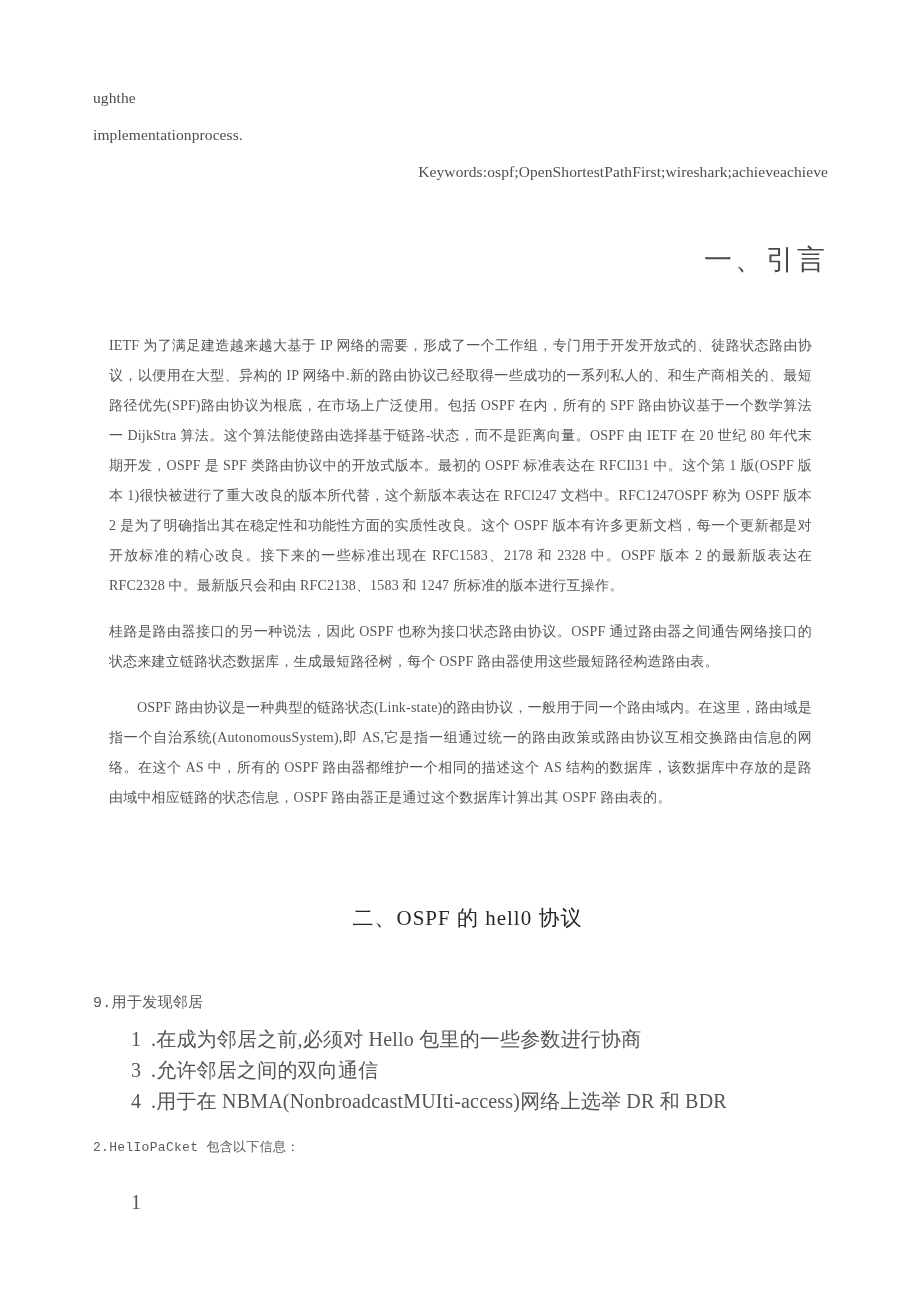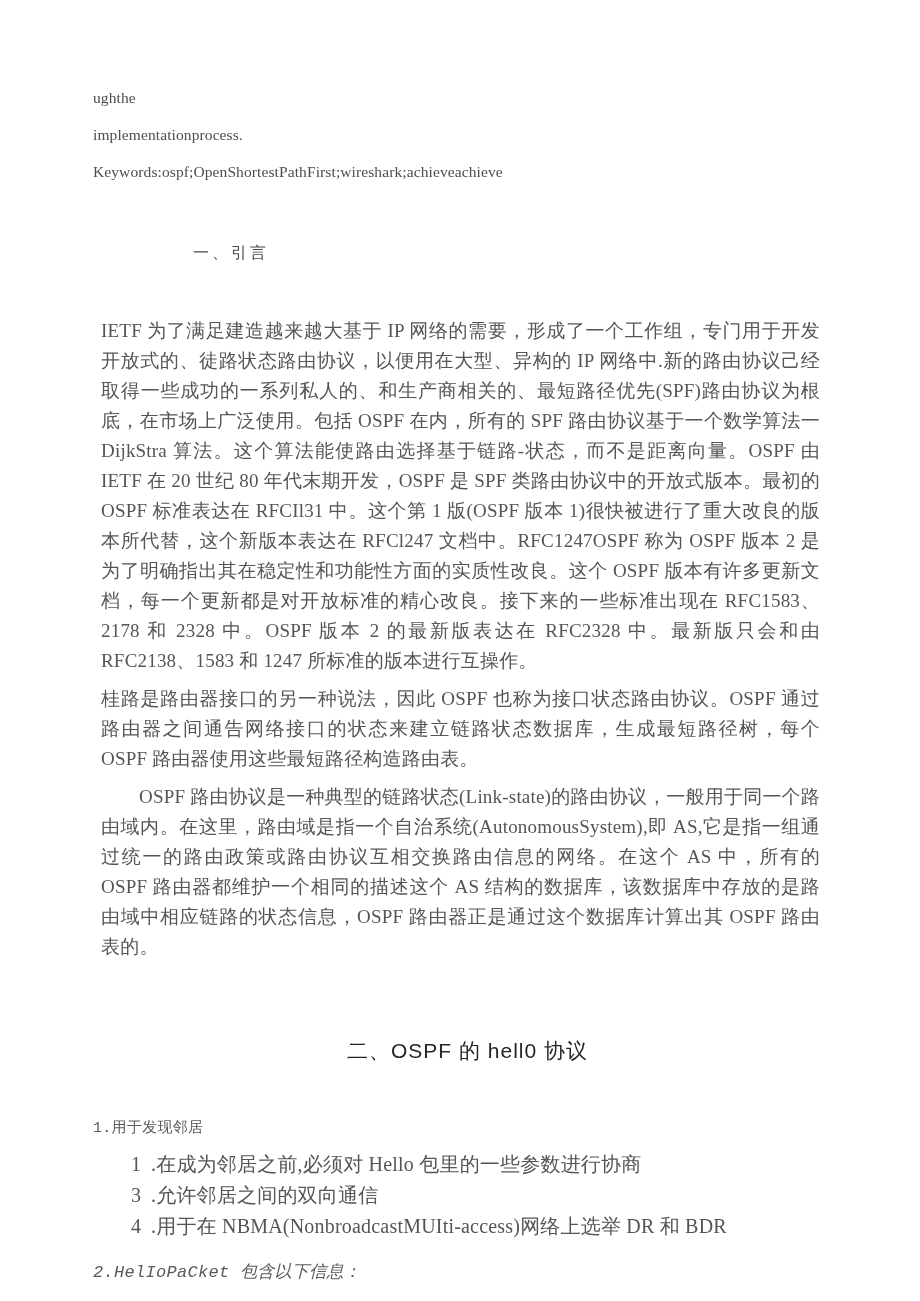--- a/index.html
+++ b/index.html
@@ -40,80 +40,80 @@
   .lead-line {
     font-family: "Liberation Serif", "DejaVu Serif", serif;
     font-size: 15.5px;
     line-height: 20px;
     color: #4d4d4d;
     margin: 0 0 17px 0;
     letter-spacing: 0.1px;
     white-space: nowrap;
   }
   .lead-line.keywords {
-    margin-bottom: 4px;
+    margin-bottom: 11px;
+    text-align: right;
   }
 
   
   .h-serif {
     font-family: "Liberation Serif", "DejaVu Serif", serif;
-    font-size: 16px;
+    font-size: 28px;
     line-height: 30px;
     color: #4a4a4a;
-    text-align: left;
+    text-align: right;
     margin: 0;
     padding-left: 100px;
     letter-spacing: 3px;
     font-weight: normal;
   }
   .h1-wrap { padding-top: 52px; padding-bottom: 40px; }
 
   .h-sans {
-    font-family: Liberation Sans, sans-serif;
+    font-family: Liberation Serif, serif;
     font-size: 21px;
     line-height: 30px;
     color: #262626;
     text-align: center;
-    margin: 4px;
+    margin: 12px;
     padding-left: 14px;
     letter-spacing: 1px;
     font-weight: normal;
   }
   .h2-wrap { padding-top: 62px; padding-bottom: 44px; }
 
   
   .para {
     font-family: "Liberation Serif", "DejaVu Serif", serif;
-    font-size: 19px;
+    font-size: 14px;
     line-height: 30px;
     color: #555555;
-    margin: 8px;
+    margin: 16px;
     text-align: justify;
     text-justify: inter-character;
     letter-spacing: 0.2px;
   }
   .para.indent { text-indent: 2em; }
   .para + .para { margin-top: 0; }
 
   
   .list-block {
     margin: 0;
   }
   .mono-line {
     font-family: "Liberation Mono", "DejaVu Sans Mono", monospace;
     font-size: 15px;
     line-height: 29px;
     color: #5a5a5a;
     margin: 0;
     letter-spacing: 0.3px;
   }
   .mono-line.big {
-    font-size: 17px;
+    font-size: 13px;
     line-height: 34px;
-    font-style: italic;
   }
   .serif-line {
     font-family: "Liberation Serif", "DejaVu Serif", serif;
     font-size: 20px;
     line-height: 30px;
     color: #555555;
     margin: 0;
     letter-spacing: 0.2px;
   }
   .sub-item {
@@ -148,21 +148,21 @@
     <p class="para">桂路是路由器接口的另一种说法，因此 OSPF 也称为接口状态路由协议。OSPF 通过路由器之间通告网络接口的状态来建立链路状态数据库，生成最短路径树，每个 OSPF 路由器使用这些最短路径构造路由表。</p>
     <p class="para indent">OSPF 路由协议是一种典型的链路状态(Link-state)的路由协议，一般用于同一个路由域内。在这里，路由域是指一个自治系统(AutonomousSystem),即 AS,它是指一组通过统一的路由政策或路由协议互相交换路由信息的网络。在这个 AS 中，所有的 OSPF 路由器都维护一个相同的描述这个 AS 结构的数据库，该数据库中存放的是路由域中相应链路的状态信息，OSPF 路由器正是通过这个数据库计算出其 OSPF 路由表的。</p>
 
     <div class="h2-wrap">
       <h2 class="h-sans">二、OSPF 的 hell0 协议</h2>
     </div>
 
     <div class="list-block">
 
 
-      <p class="mono-line">1.用于发现邻居</p>
+      <p class="mono-line">9.用于发现邻居</p>
 
       <div class="gap-sm"></div>
 
       <p class="serif-line sub-item">
         <span class="num">1</span><span>.在成为邻居之前,必须对 Hello 包里的一些参数进行协商</span>
       </p>
       <p class="serif-line sub-item">
         <span class="num">3</span><span>.允许邻居之间的双向通信</span>
       </p>
       <p class="serif-line sub-item">

